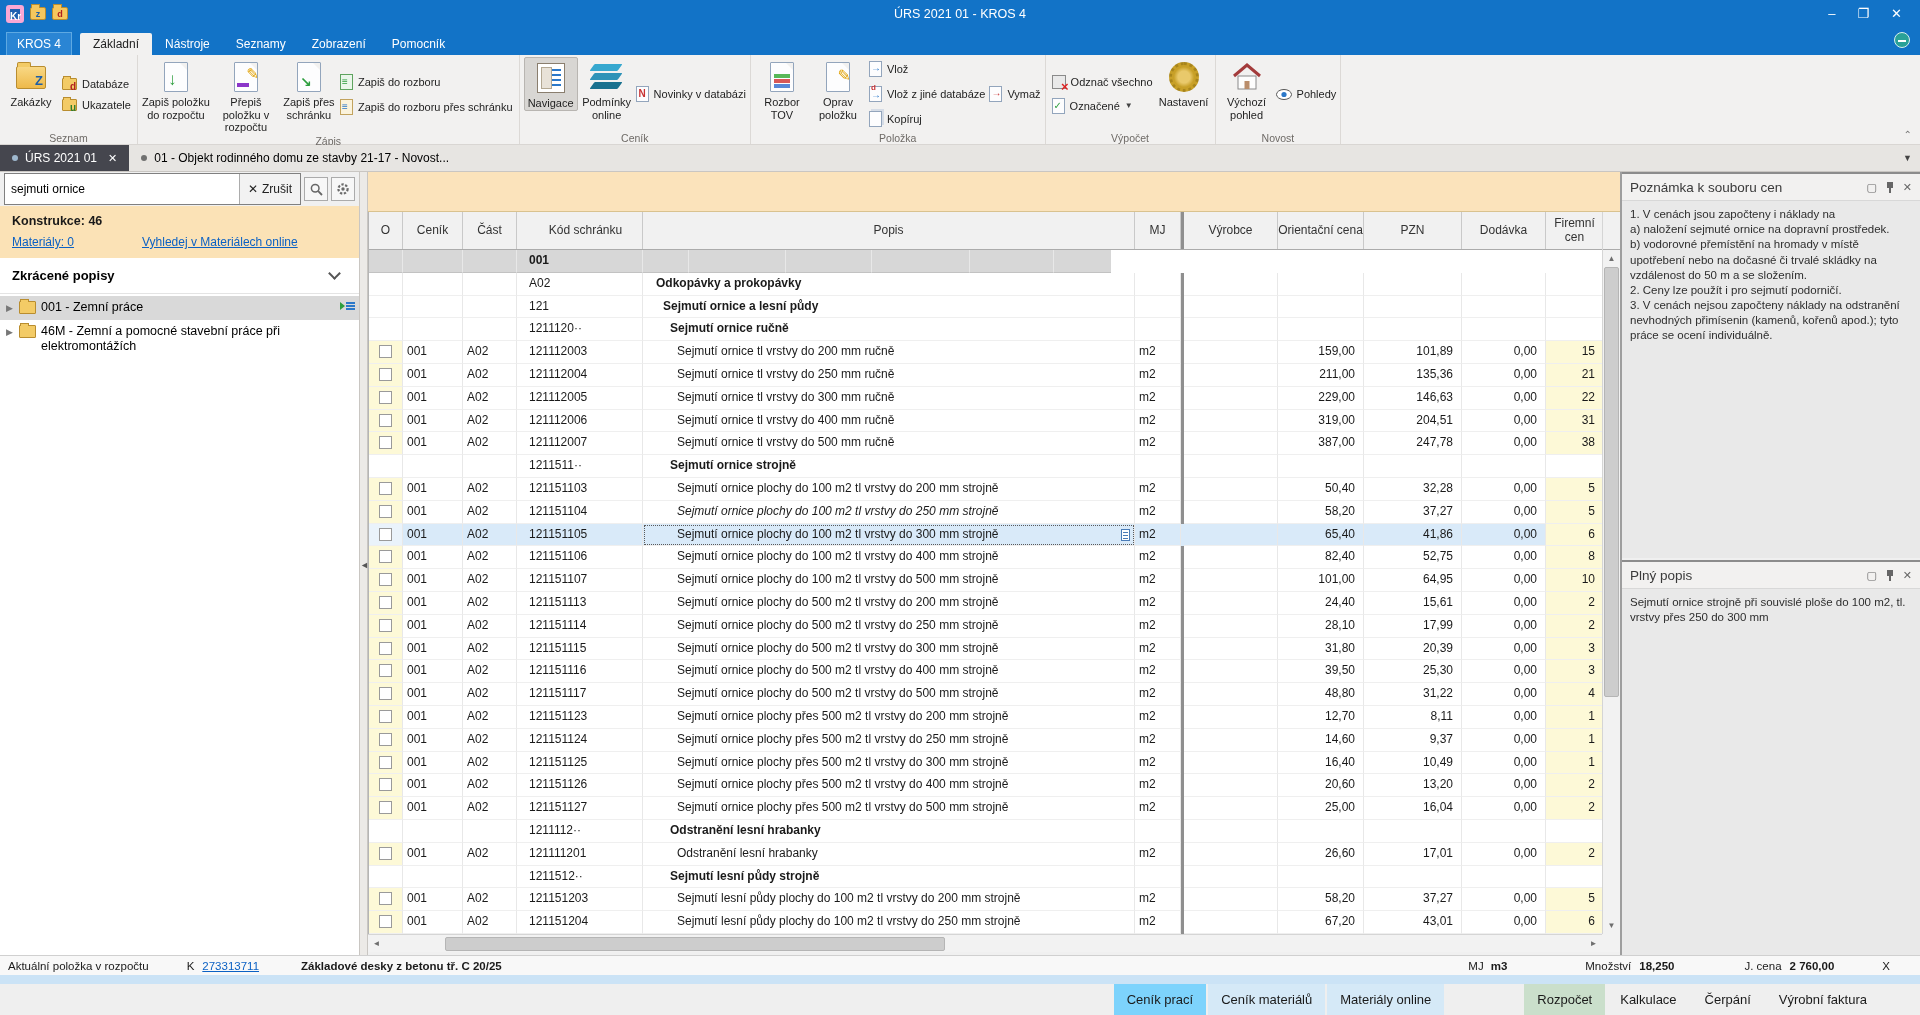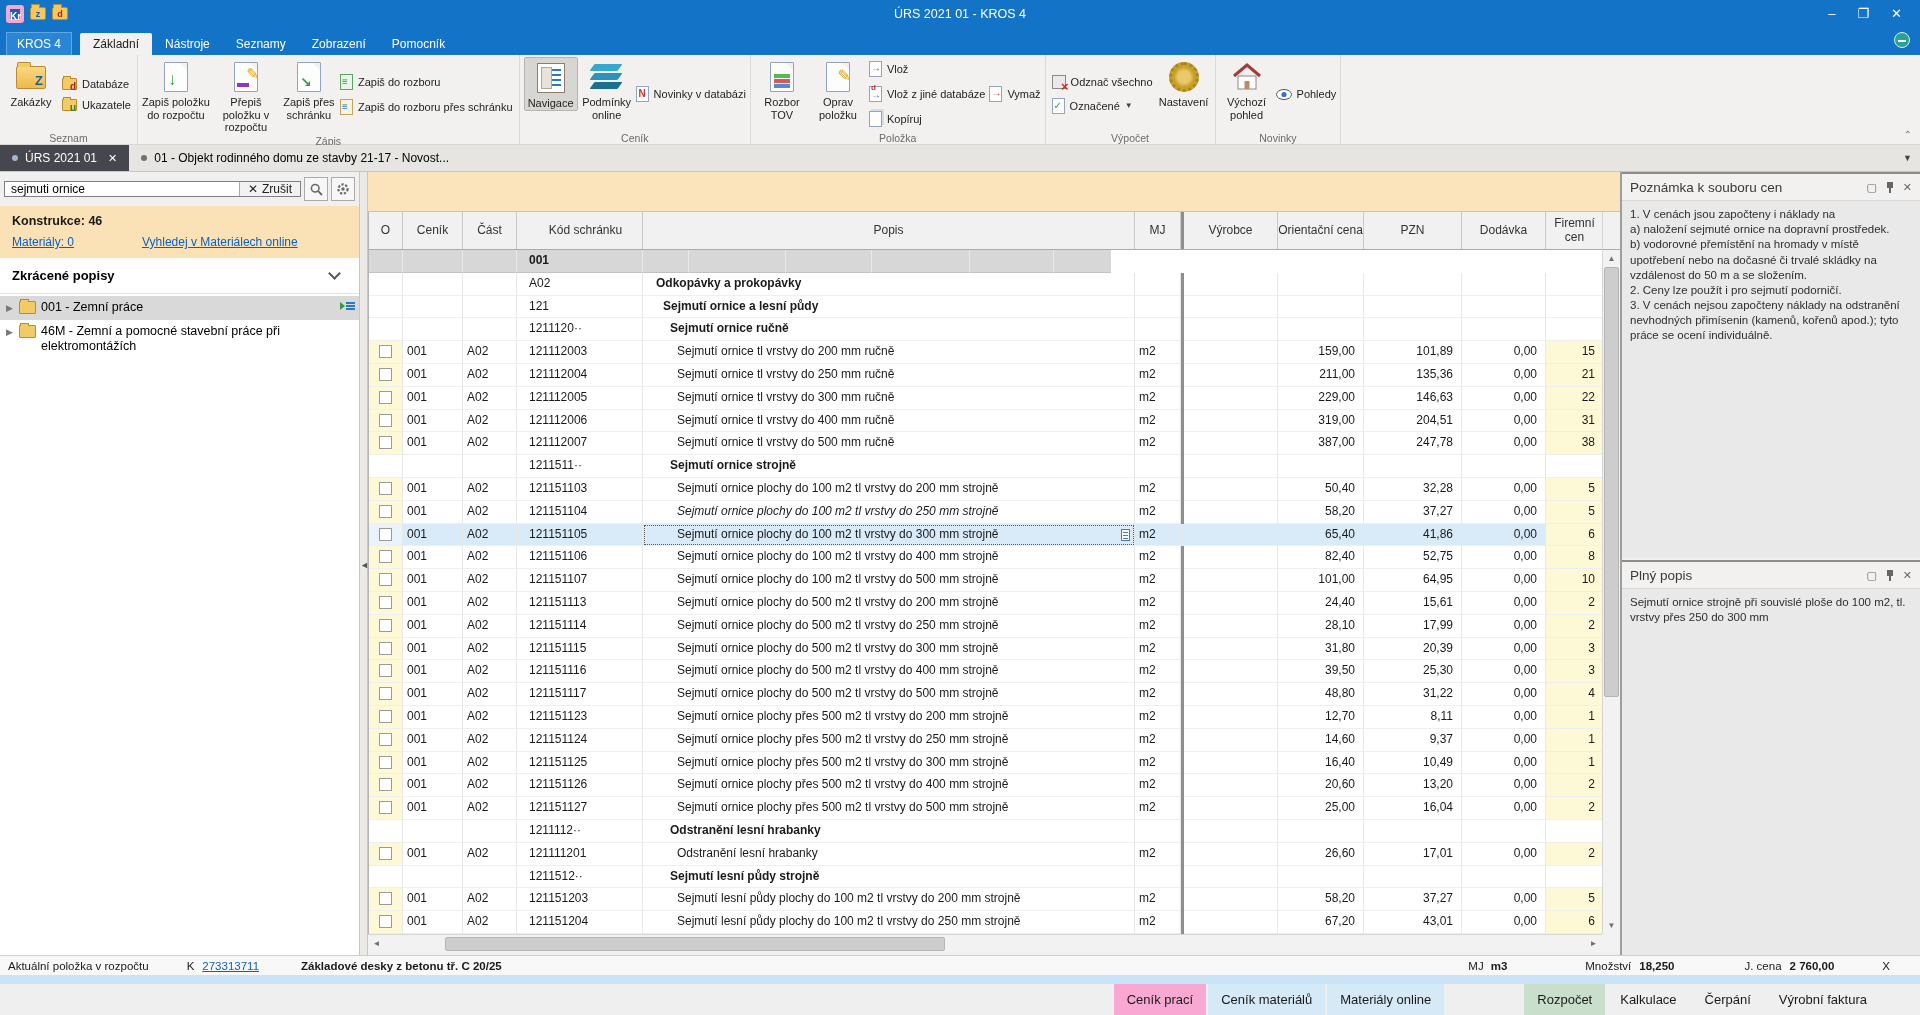--- a/index.html
+++ b/index.html
@@ -65,21 +65,21 @@
   .dtab .dot { width:6px; height:6px; border-radius:50%; background:#9FB8CE; }
   .dtab.inactive .dot { background:#707070; }
   .dtab .x { font-size:11px; margin-left:4px; }
   .dtabs-arrow { position:absolute; right:8px; top:8px; font-size:9px; color:#444; }
 
   .content { display:flex; height:783px; }
 
   
   .sidebar { width:360px; background:#fff; border-right:1px solid #C9C6C2; display:flex; flex-direction:column; }
   .search-row { height:34px; background:#F0F0F0; display:flex; align-items:center; padding:4px; gap:3px; }
-  .search-box { flex:1; height:16px; display:flex; align-items:stretch; border:1px solid #808080; background:#fef9c3; }
+  .search-box { flex:1; height:32px; display:flex; align-items:stretch; border:1px solid #808080; background:#fef9c3; }
   .search-input { flex:1; border:none; outline:none; font-size:12px; padding:0 6px; font-family:inherit; }
   .clear-btn { display:flex; align-items:center; gap:4px; background:#F2F2F2; border-left:1px solid #ACACAC; padding:0 8px; font-size:12px; color:#222; }
   .clear-btn .x { font-weight:bold; font-size:12px; }
   .tool-sq { width:24px; height:24px; border:1px solid #ABABAB; background:#F7F7F7; display:flex; align-items:center; justify-content:center; }
   .orange-block { background:#FBE2B6; padding:8px 12px 9px; }
   .orange-block .bold { font-weight:bold; font-size:12.5px; color:#1A1A1A; }
   .links-row { display:flex; margin-top:7px; font-size:12px; }
   .links-row a { color:#0B61C4; text-decoration:underline; }
   .links-row a:first-child { width:130px; }
   .sec-head { display:flex; align-items:center; justify-content:space-between; padding:10px 12px; border-bottom:1px solid #E4E4E4; }
@@ -153,21 +153,21 @@
   .pane-body { flex:1; background:#E9E9E9; padding:6px 8px; font-size:11.5px; color:#2E2E2E; line-height:1.32; white-space:pre-line; }
   .pane-gap { height:2px; background:#F0F0F0; }
 
   
   .statusbar { height:20px; background:#F8F8F8; border-top:1px solid #D0D0D0; display:flex; align-items:center; font-size:11.5px; color:#1A1A1A; padding:0 8px; }
   .statusbar .b { font-weight:bold; }
   .statusbar a { color:#0B61C4; text-decoration:underline; }
   .blue-strip { height:9px; background:#CBE3F6; }
   .bottombar { height:31px; background:#EFEFEF; display:flex; justify-content:flex-end; align-items:stretch; padding-right:40px; }
   .btab { display:flex; align-items:center; padding:0 13px; font-size:13px; color:#1A1A1A; margin-left:2px; }
-  .btab.active-blue { background:#f9a8d4; }
+  .btab.active-blue { background:#7dd3fc; }
   .btab.blue { background:#D5E9F7; }
   .btab.green { background:#CADFCB; margin-left:80px; }
 </style>
 </head>
 <body>
 
 <div class="titlebar">
   <div class="win-title">ÚRS 2021 01 - KROS 4</div>
   <div class="qat">
     <div class="kr-logo">Kr</div>
@@ -393,21 +393,21 @@
       <div class="centerwrap">
         <div class="smallbtn">
           <svg width="16" height="11" viewBox="0 0 16 11">
             <ellipse cx="8" cy="5.5" rx="7.5" ry="5" fill="#fff" stroke="#555"></ellipse>
             <circle cx="8" cy="5.5" r="2.6" fill="#2B78C9"></circle>
           </svg>
           <span>Pohledy</span>
         </div>
       </div>
     </div>
-    <div class="rlabel">Novinky</div>
+    <div class="rlabel">Novost</div>
   </div>
   <span class="ribbon-collapse">⌃</span>
 </div>
 
 <div class="doctabs">
   <div class="dtab active">
     <span class="dot"></span>
     <span>ÚRS 2021 01</span>
     <span class="x">✕</span>
   </div>

